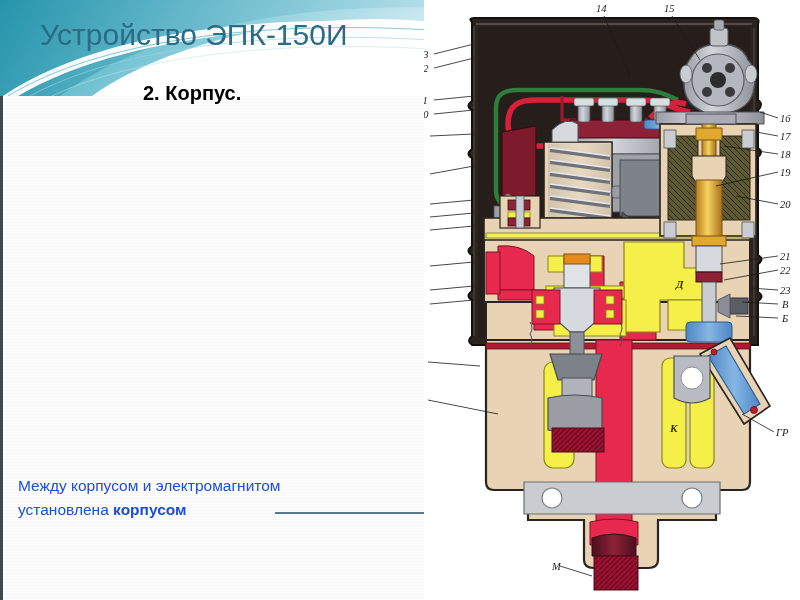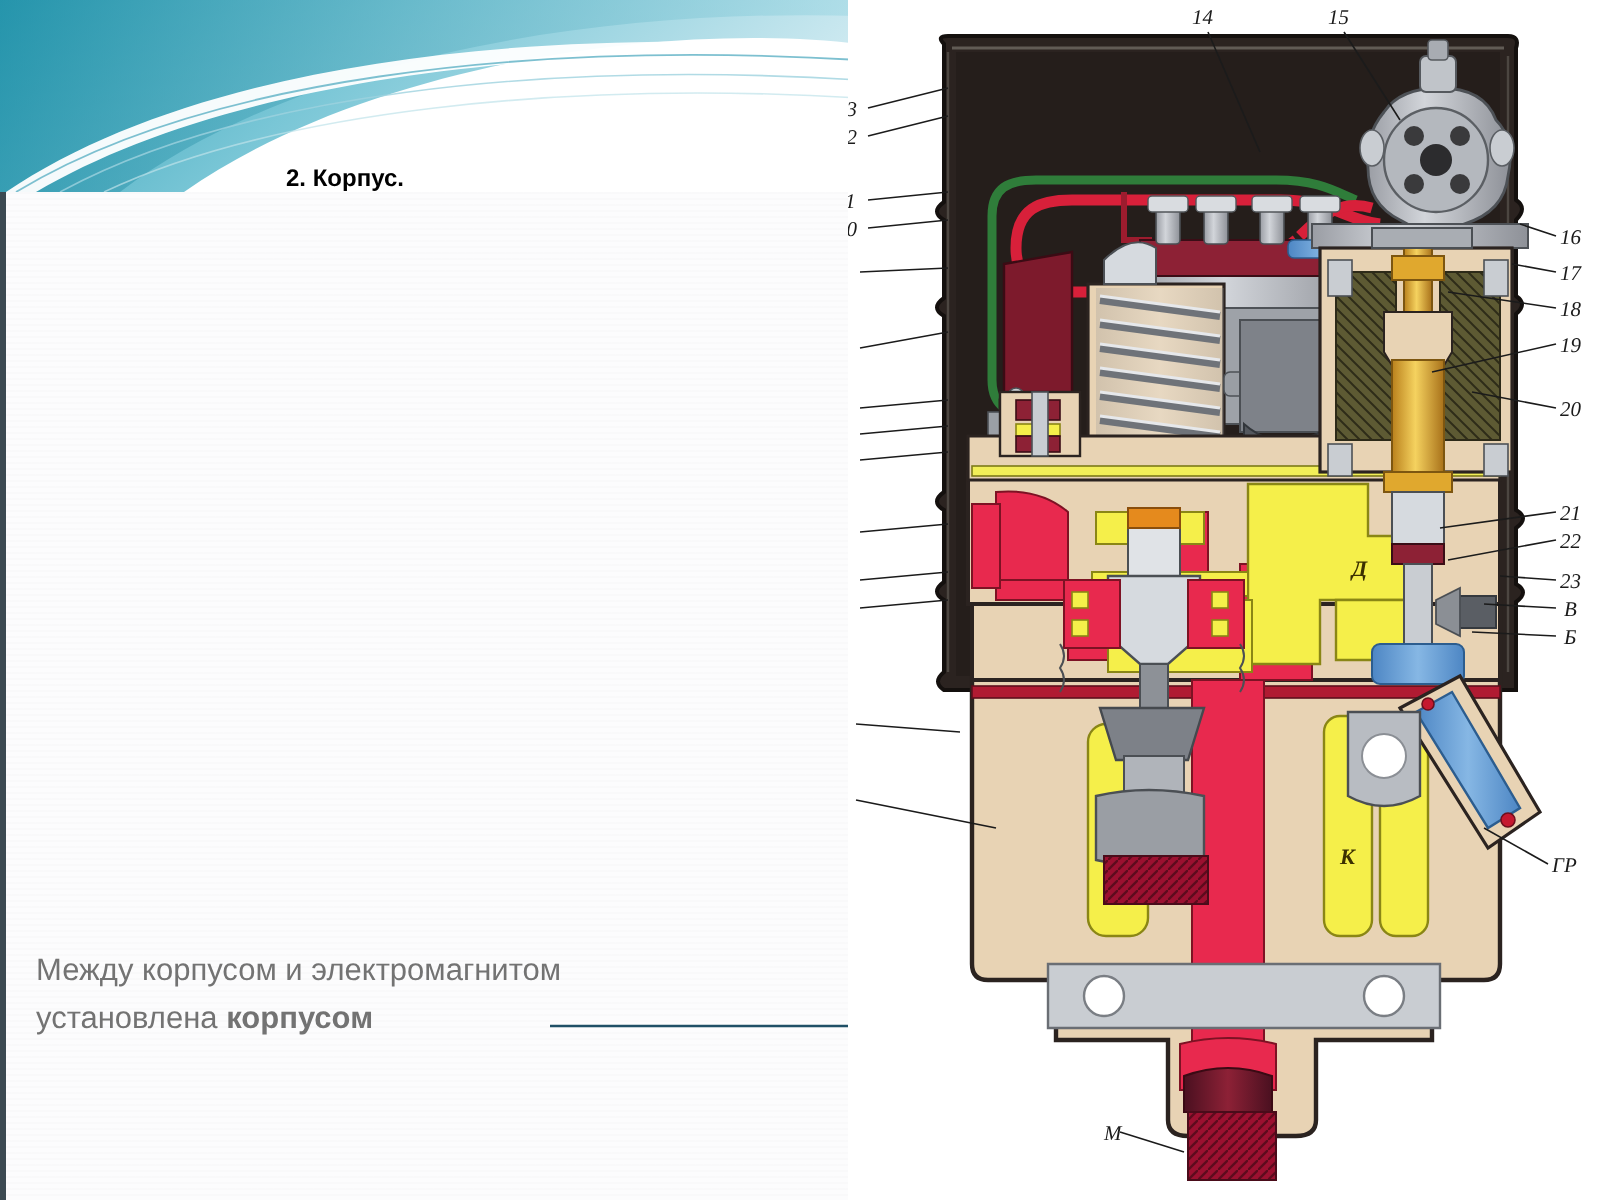--- a/index.html
+++ b/index.html
@@ -23,27 +23,27 @@
   .banner svg{display:block;}
 
   
   .title{
     position:absolute;left:40px;top:18px;width:380px;
     font-size:30px;line-height:34px;font-weight:400;
     color:#2b6b86;white-space:nowrap;letter-spacing:0px;
   }
   .subtitle{
     position:absolute;left:143px;top:82px;
-    font-size:12px;font-weight:bold;color:#000000;
+    font-size:20px;font-weight:bold;color:#000000;
   }
 
   
   .caption{
     position:absolute;left:18px;top:474px;width:400px;
-    font-size:15.5px;line-height:24px;color:#737373;
+    font-size:15.5px;line-height:24px;color:#1d4ed8;
   }
   .caption b{font-weight:bold;}
 
   
   .callout{position:absolute;left:0;top:0;width:800px;height:600px;pointer-events:none;}
 
   
   .diagram{position:absolute;left:424px;top:0;width:376px;height:600px;background:#ffffff;}
   .diagram svg{display:block;}
 
@@ -76,20 +76,21 @@
       <rect x="0" y="0" width="430" height="96" fill="#ffffff"></rect>
       <path d="M0,0 L430,0 L430,22 C330,10 180,34 92,96 L0,96 Z" fill="url(#gban)"></path>
       <path d="M0,0 L430,0 L430,8 C300,4 150,28 60,96 L0,96 Z" fill="url(#gban2)" opacity="0.55"></path>
       <path d="M3,96 C95,34 255,12 430,24 L430,30 C258,20 106,44 18,96 Z" fill="#ffffff" opacity="0.95"></path>
       <path d="M8,96 C100,40 260,20 430,30" stroke="#6fb9cb" stroke-width="0.9" fill="none" opacity="0.9"></path>
       <path d="M30,96 C118,48 268,30 430,40" stroke="#9ed2de" stroke-width="0.8" fill="none" opacity="0.8"></path>
       <path d="M52,96 C136,56 280,40 430,49" stroke="#bfe2ea" stroke-width="0.8" fill="none" opacity="0.7"></path>
     </svg>
   </div>
 
+  <div class="title">Устройство ЭПК-150И</div>
   <div class="subtitle">2. Корпус.</div>
 
   <div class="caption">
     <span>Между корпусом и электромагнитом</span><br>
     <span>установлена </span><b>корпусом</b>
   </div>
 
   <svg class="callout" xmlns="http://www.w3.org/2000/svg" viewBox="0 0 800 600">
     <path d="M275,513 L433,513" stroke="#1f4f66" stroke-width="1.3" fill="none"></path>
     <path d="M427,507 L438,513 L427,519" stroke="#1f4f66" stroke-width="1.4" fill="none"></path>

